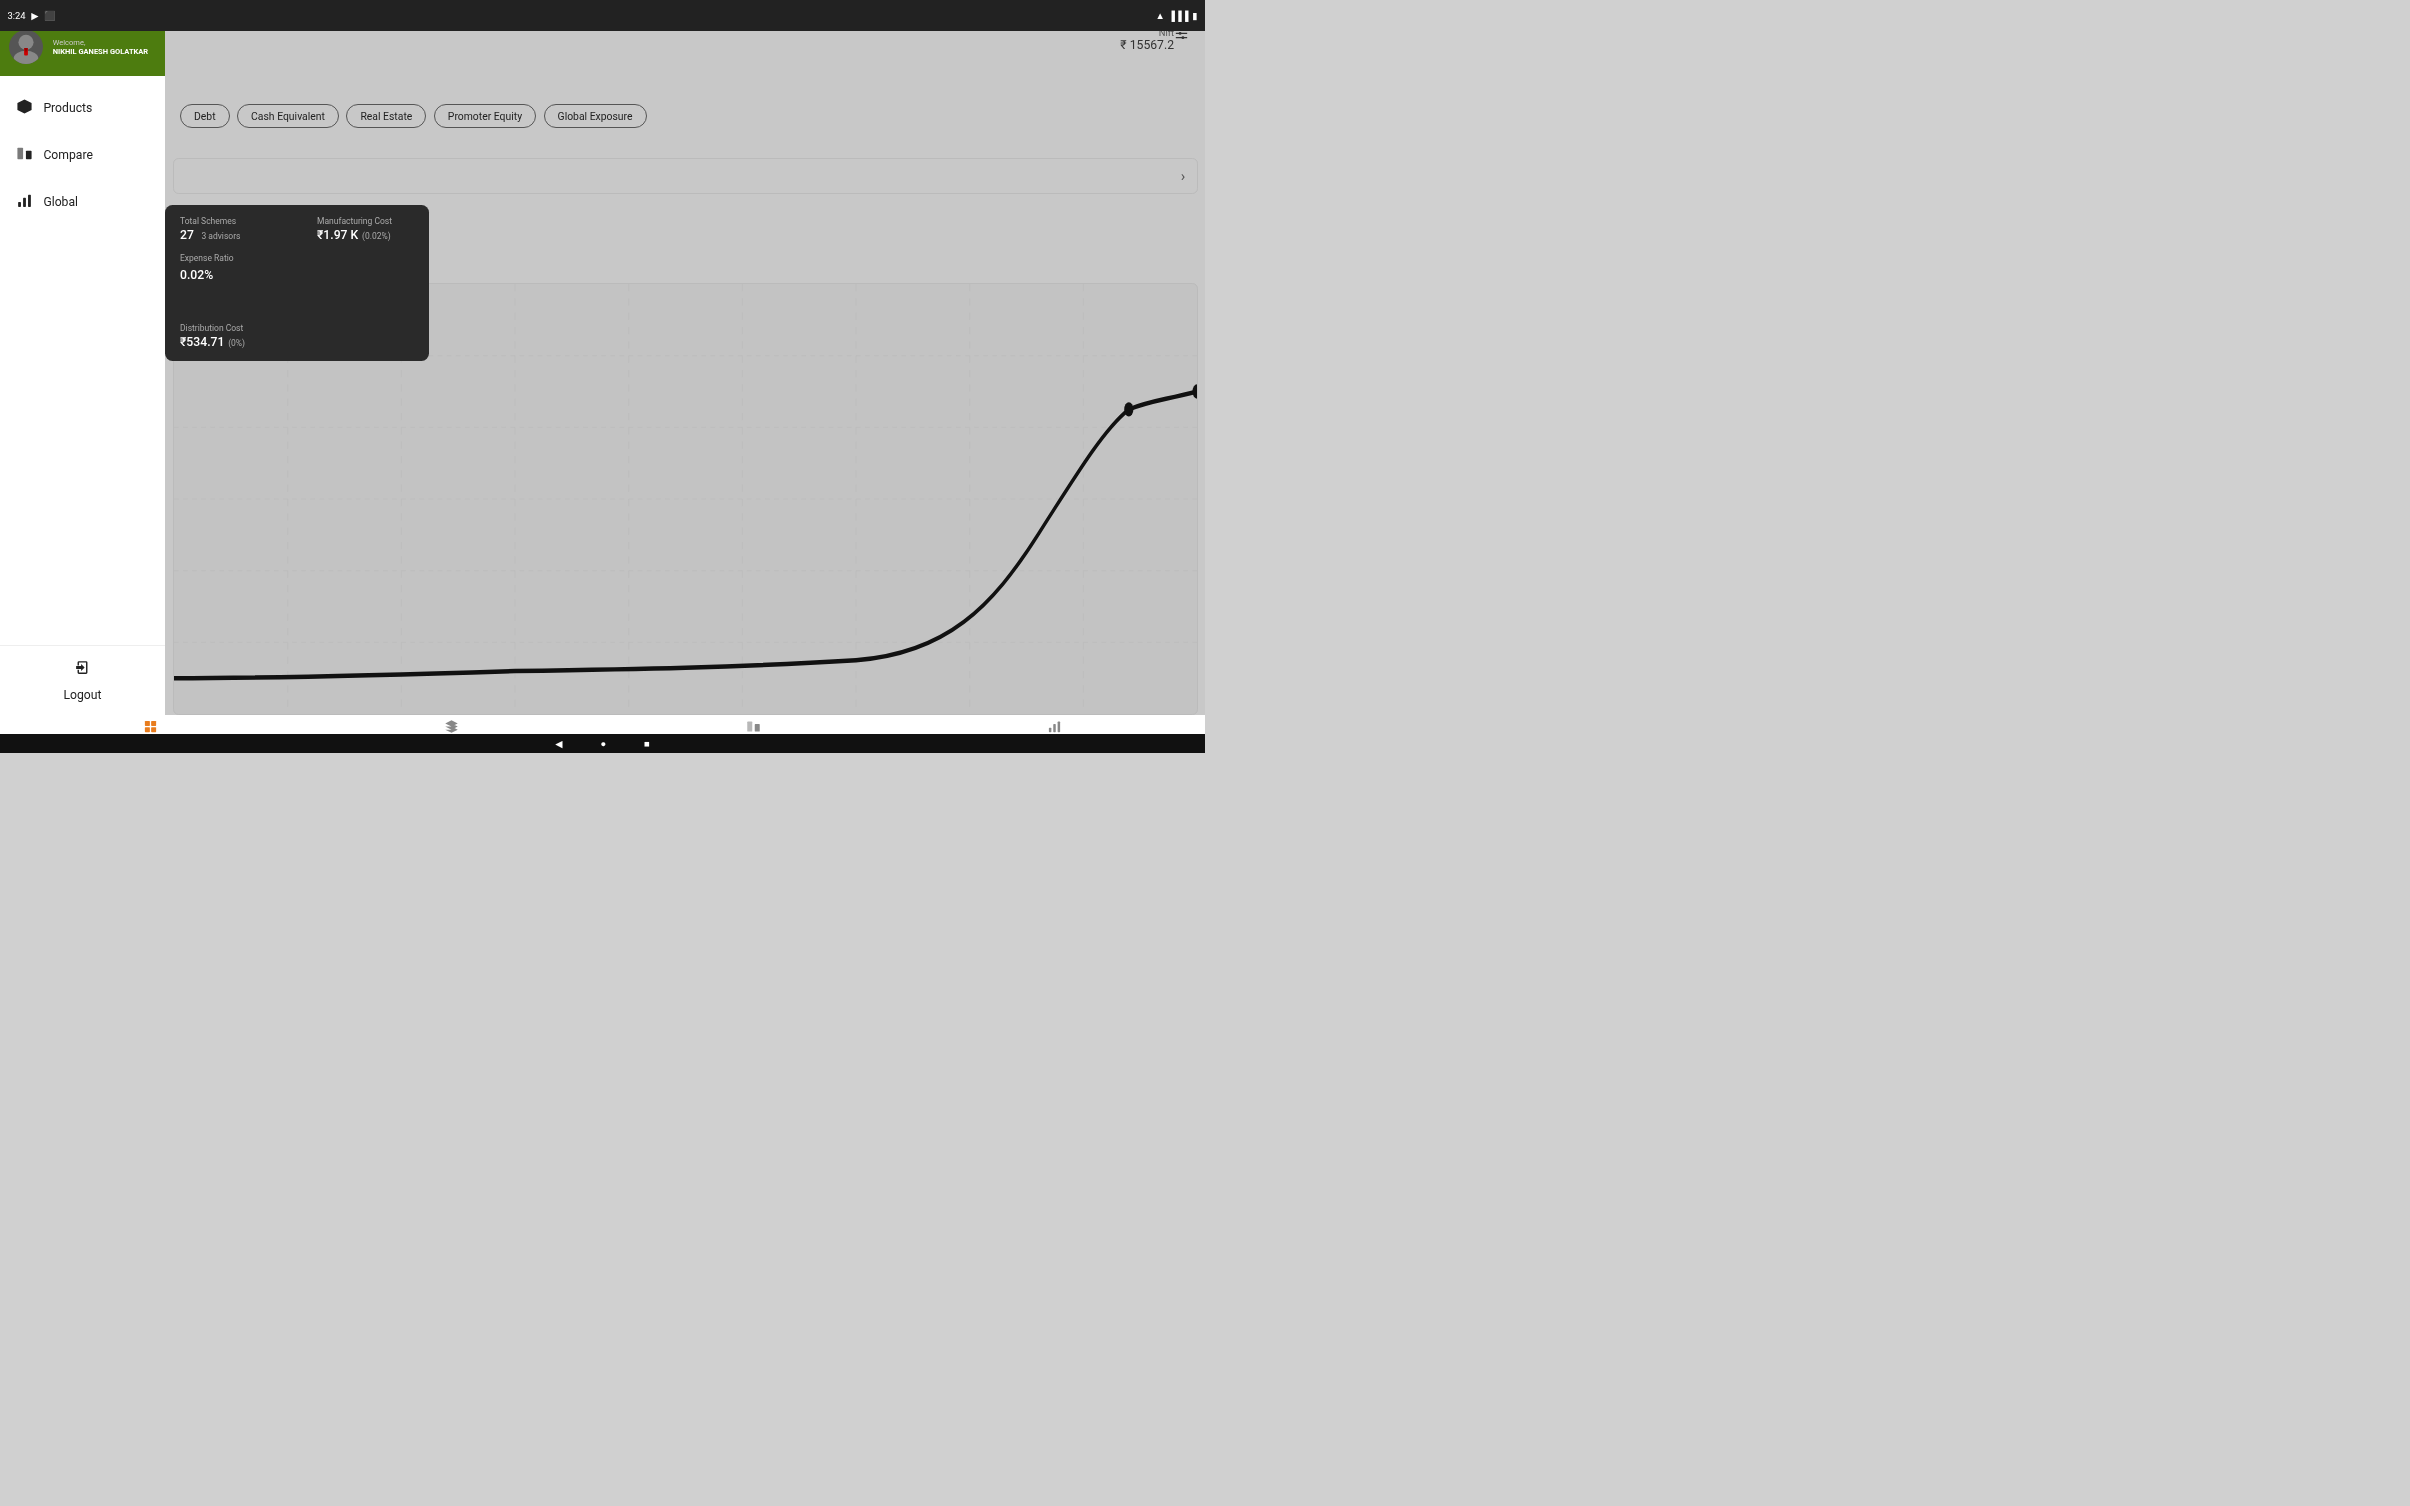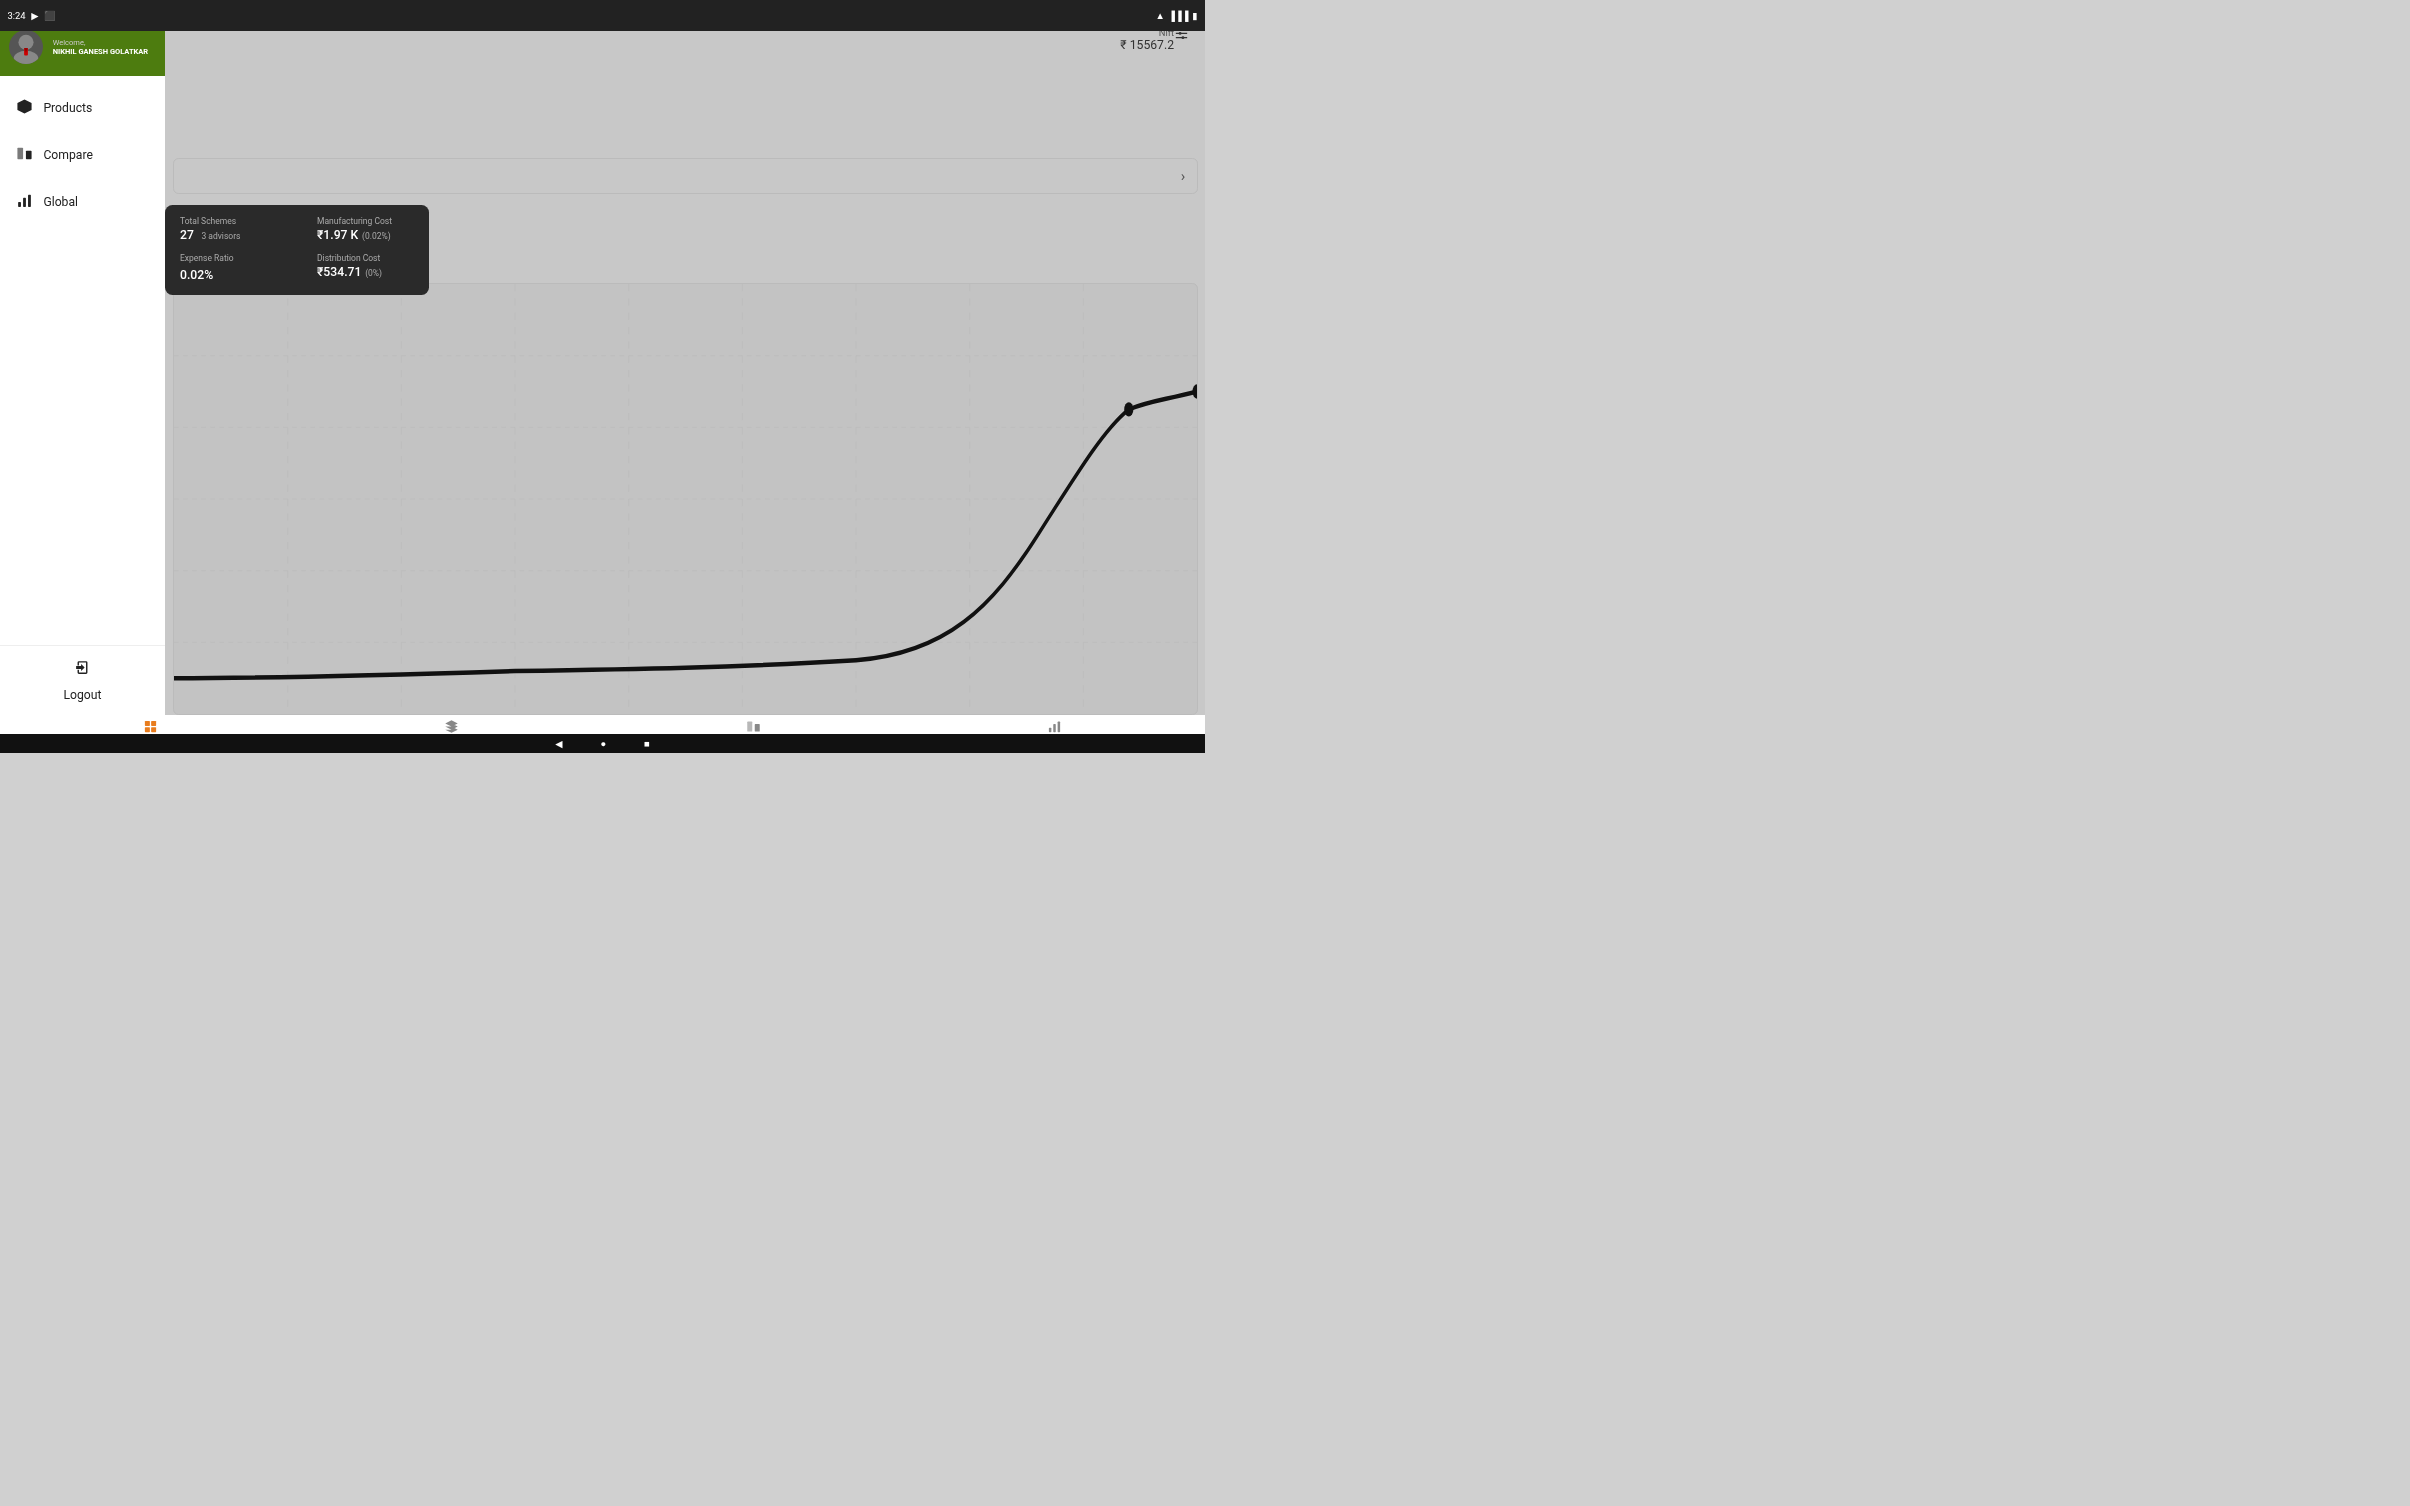--- a/index.html
+++ b/index.html
@@ -201,20 +201,21 @@
       z-index: 30;
     }
     .stats-row {
       display: flex;
       justify-content: space-between;
       margin-bottom: 11.3px;
       gap: 40px;
     }
     .stats-row:last-child {
       margin-bottom: 0;
+      flex-direction: column;
     }
     .stat-item {
       flex: 1;
     }
     .stat-label {
       font-size: 8.5px;
       color: #aaa;
       margin-bottom: 1.9px;
     }
     .stat-value {
@@ -407,20 +408,37 @@
 
   <div class="notif-wrapper">
     <svg width="17" height="17" viewBox="0 0 24 24" fill="#333">
       <path d="M4 9h16M4 15h16" stroke="#333" stroke-width="2"></path>
       <circle cx="10" cy="9" r="2" fill="#333"></circle>
       <circle cx="14" cy="15" r="2" fill="#333"></circle>
     </svg>
     <div class="notif-dot"></div>
   </div>
 
+  <div class="filter-chips">
+    <div class="chip">
+      <span>Debt</span>
+    </div>
+    <div class="chip">
+      <span>Cash Equivalent</span>
+    </div>
+    <div class="chip">
+      <span>Real Estate</span>
+    </div>
+    <div class="chip">
+      <span>Promoter Equity</span>
+    </div>
+    <div class="chip">
+      <span>Global Exposure</span>
+    </div>
+  </div>
 
   <div class="info-card">
     <span style="font-size:15px;color:#555;">›</span>
   </div>
 
   <div class="stats-box">
     <div class="stats-row">
       <div class="stat-item">
         <div class="stat-label">Total Schemes</div>
         <div style="display:flex;align-items:baseline;gap:3.8px;">

